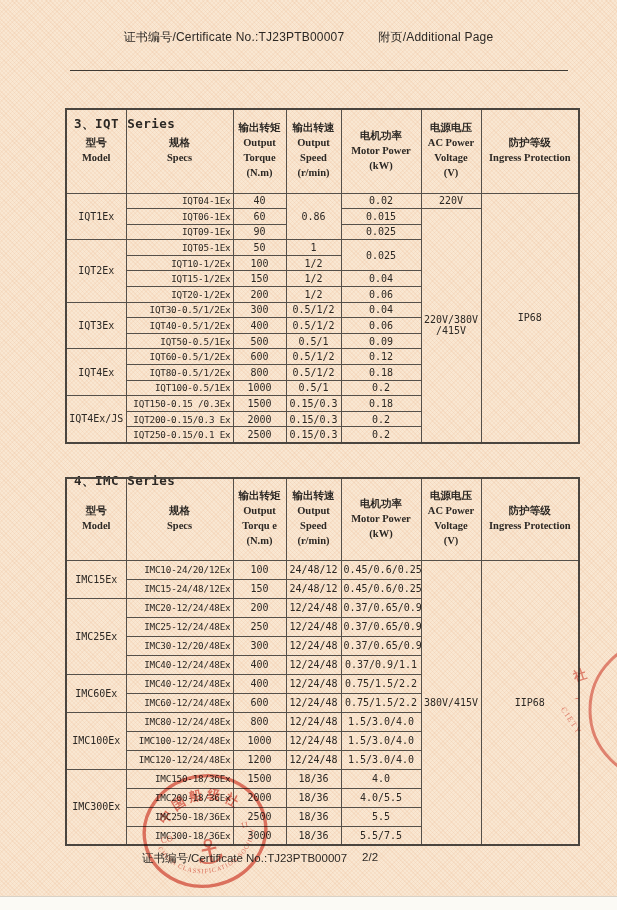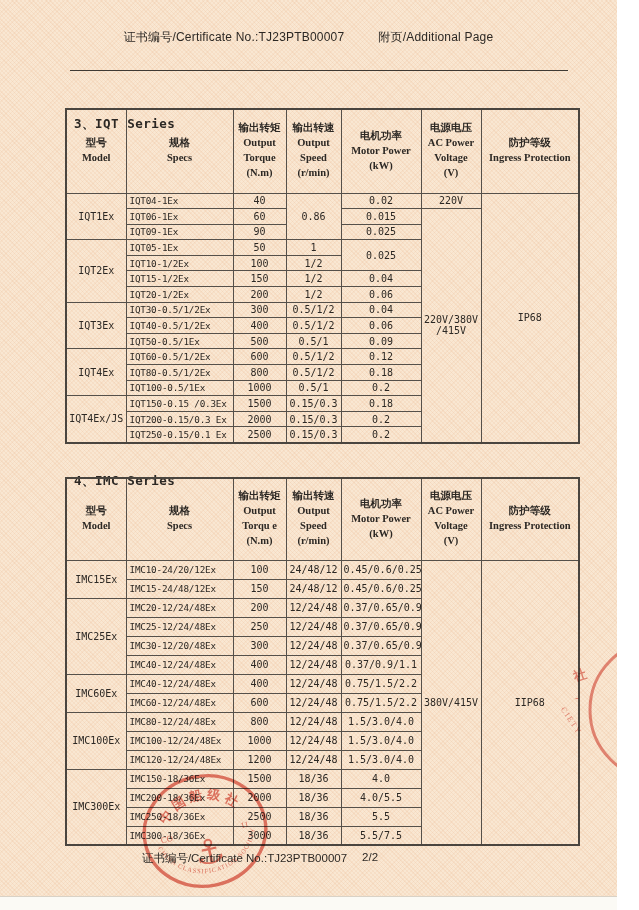--- a/index.html
+++ b/index.html
@@ -50,21 +50,21 @@
   }
   #table-1 thead tr{height:84px;}
   #table-2 thead tr{height:82px;}
   .spec-table td{
     font-family:"DejaVu Sans Mono", monospace;
     font-size:10px;
   }
   #table-1 tbody tr{height:15.6px;}
   #table-2 tbody tr{height:19px;}
   .spec-table td[data-name="spec-cell"]{
-    text-align:left; padding-left:3px; font-size:9.3px; letter-spacing:-.2px;
+    text-align:right; padding-left:3px; font-size:9.3px; letter-spacing:-.2px;
   }
   .doc-footer{
     position:absolute; top:851px; left:0; width:520px;
     display:flex; justify-content:center; gap:15px;
     font-size:11.5px;
   }
   .serial{
     position:absolute; top:900px; left:46px;
     font-family:"DejaVu Sans", sans-serif;
     font-size:14.5px; color:#e4564a; letter-spacing:1.5px;

